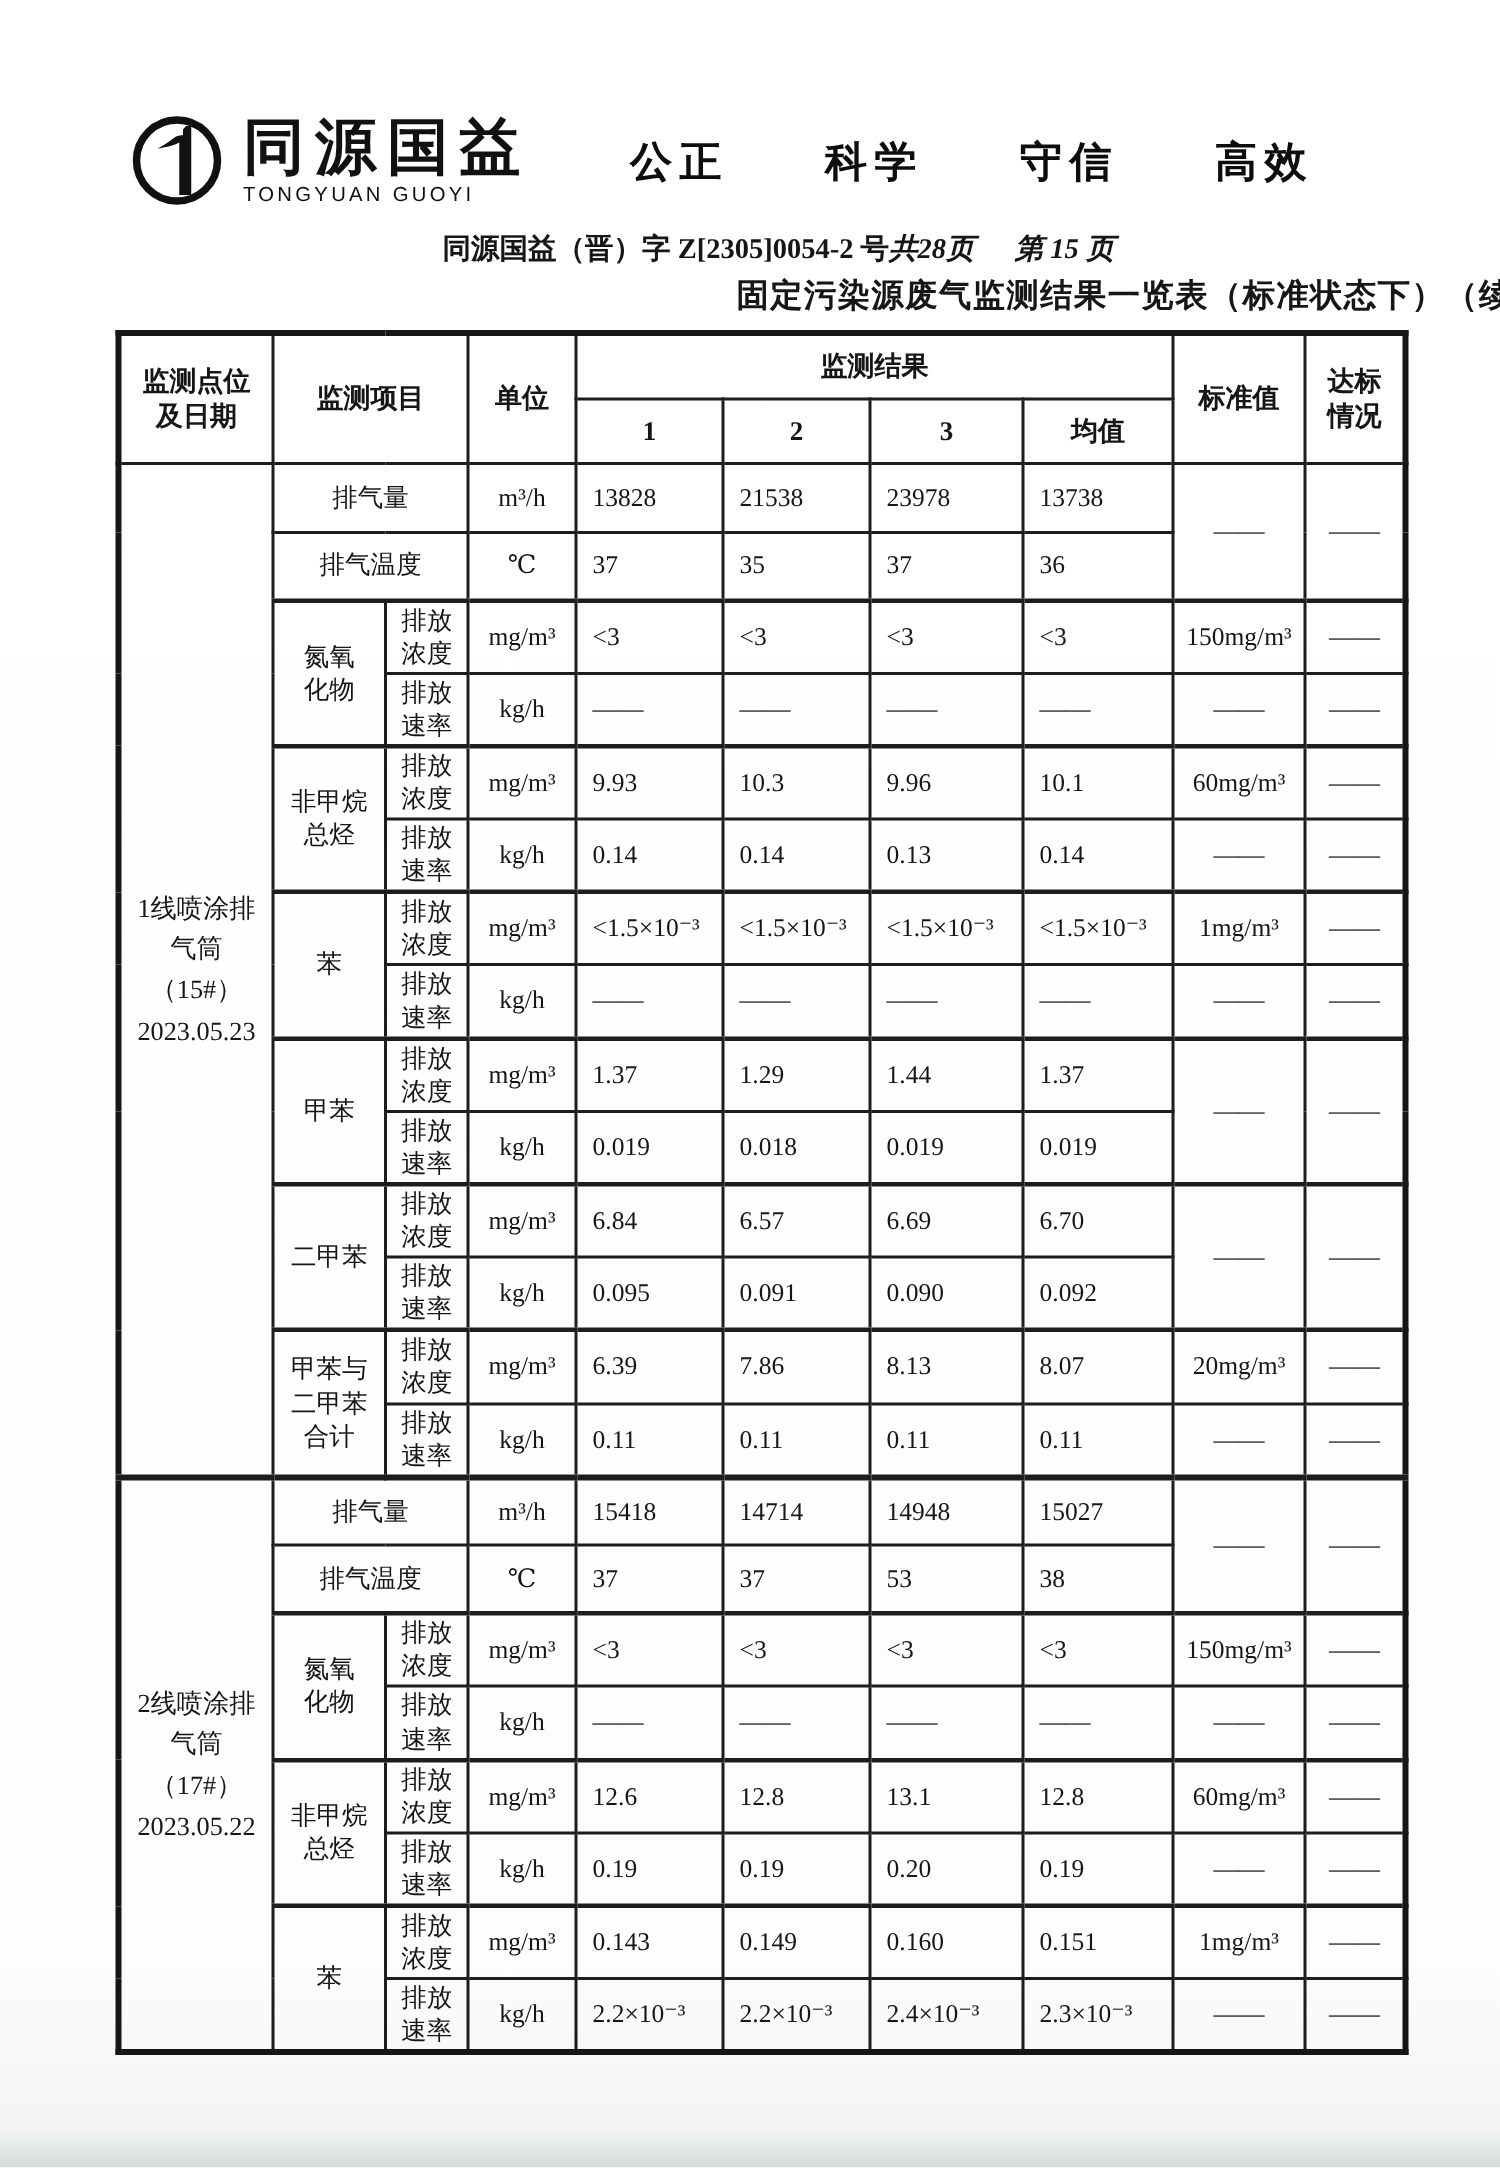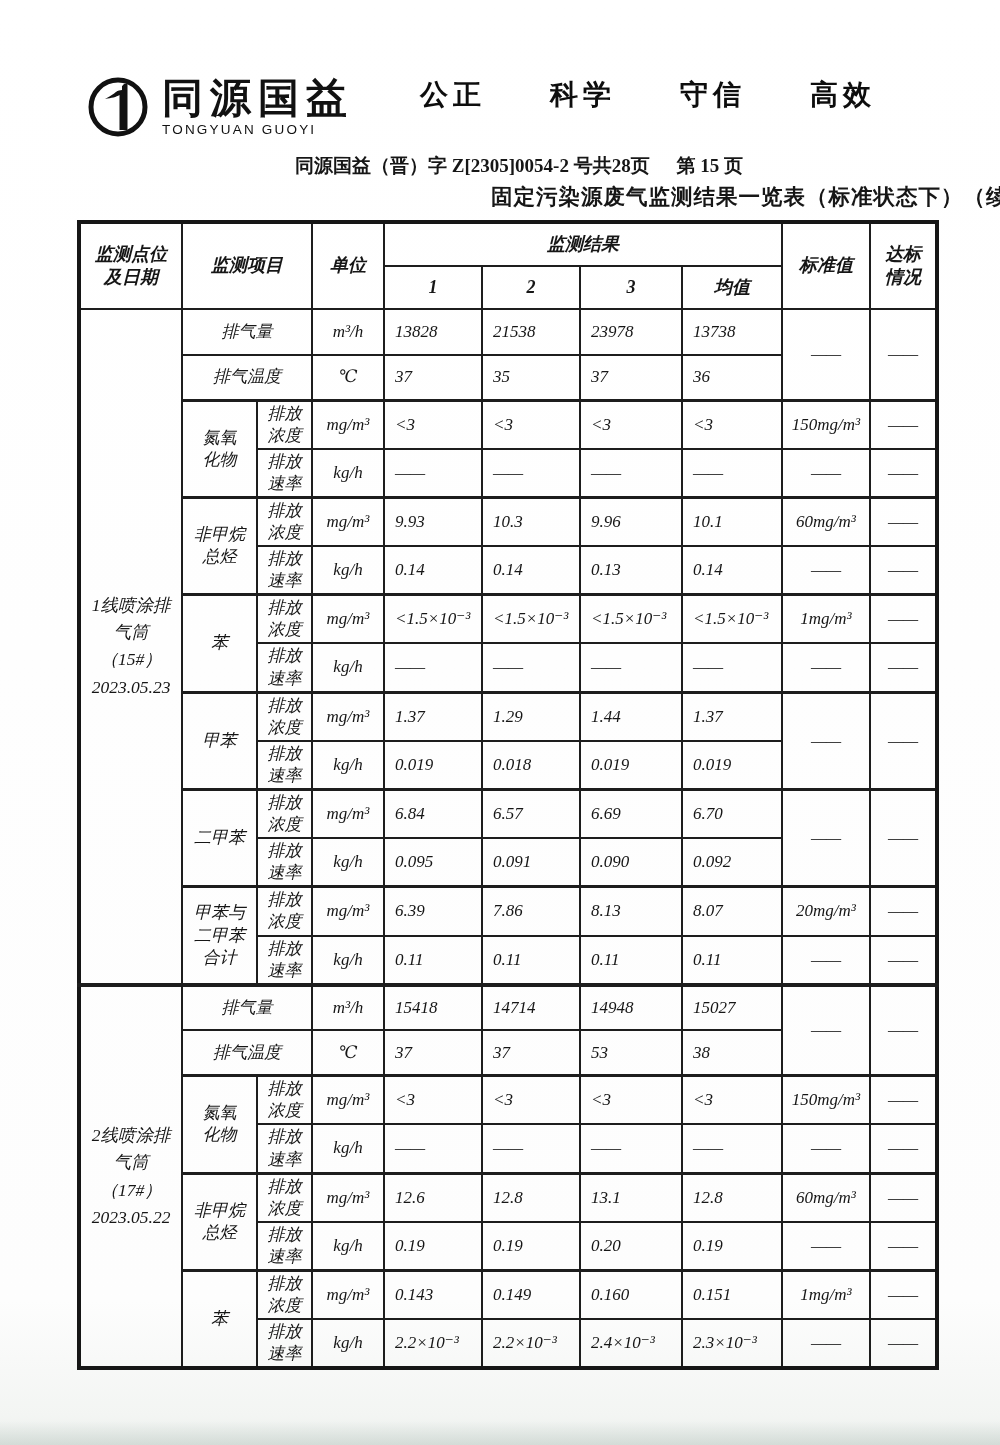--- a/index.html
+++ b/index.html
@@ -3,48 +3,48 @@
 <meta charset="utf-8">
 <style>
   html,body { margin:0; padding:0; background:#ffffff; }
   .page {
     position:relative; width:1000px; height:1445px; overflow:hidden;
     background:linear-gradient(180deg,#ffffff 0%,#fdfdfd 90%,#f3f5f3 98%,#e9eeeb 100%);
     font-family:"Liberation Serif","DejaVu Serif",serif; color:#161616;
   }
   
   .hdr { position:absolute; top:74px; left:86px; right:70px; height:66px;
-         display:flex; }
+         display:flex; align-items:center; }
   .brand { display:flex; align-items:center; }
   .logo { flex:0 0 auto; margin-right:12px; }
   .brand-text { display:flex; flex-direction:column; }
   .brand-name { font-family:"Liberation Sans","DejaVu Sans",sans-serif;
     font-weight:bold; font-size:41px; line-height:1; letter-spacing:7px; color:#111; }
   .brand-en { font-family:"Liberation Sans","DejaVu Sans",sans-serif;
     font-weight:normal; font-size:13.5px; letter-spacing:2.2px; margin-top:3px; color:#111; }
   .slogans { display:flex; margin-left:66px; gap:64px;
     font-size:28px; font-weight:bold; letter-spacing:5px; color:#0d0d0d; padding-top:2px; }
   
   .docline { position:absolute; top:153px; left:100px; right:62px;
     display:flex; justify-content:center; align-items:baseline;
     font-size:19px; font-weight:bold; }
-  .pages span { margin-left:22px; }
+  .pages span { margin-left:22px;font-style:italic; }
   .pages span:first-child { margin-left:0; }
   
   .title { position:absolute; top:182px; left:0; width:990px; margin:0;
     text-align:right; font-size:21.5px; font-weight:bold; letter-spacing:1px;padding-left:41px; }
   
   table.results { position:absolute; top:220px; left:77px;
     border-collapse:collapse; table-layout:fixed; width:858px;
     background:transparent; }
   table.results th, table.results td {
     border:2px solid #1d1d1d; text-align:center; vertical-align:middle;
     white-space:pre-line; line-height:1.3; padding:1px 2px;
     font-size:17px; font-weight:normal; overflow:hidden; }
-  table.results { border:4px solid #161616;font-style:italic; }
+  table.results { border:4px solid #161616; }
   table.results th { font-size:18px; font-weight:bold; }
   thead tr.h1 { height:44px; } thead tr.h2 { height:43px; }
   tbody tr { height:45.5px; }
   tbody td.val { text-align:left; padding-left:10px; }
   tbody td.pt  { font-size:17.5px; line-height:1.55; }
   tbody tr.grp td { border-top-width:3px; }
   tbody tr.sec td { border-top-width:4px; }
   
   .shade { position:absolute; left:0; right:0; bottom:0; height:24px;
     background:linear-gradient(180deg,rgba(180,195,186,0) 0%,rgba(170,185,177,0.35) 100%); }

